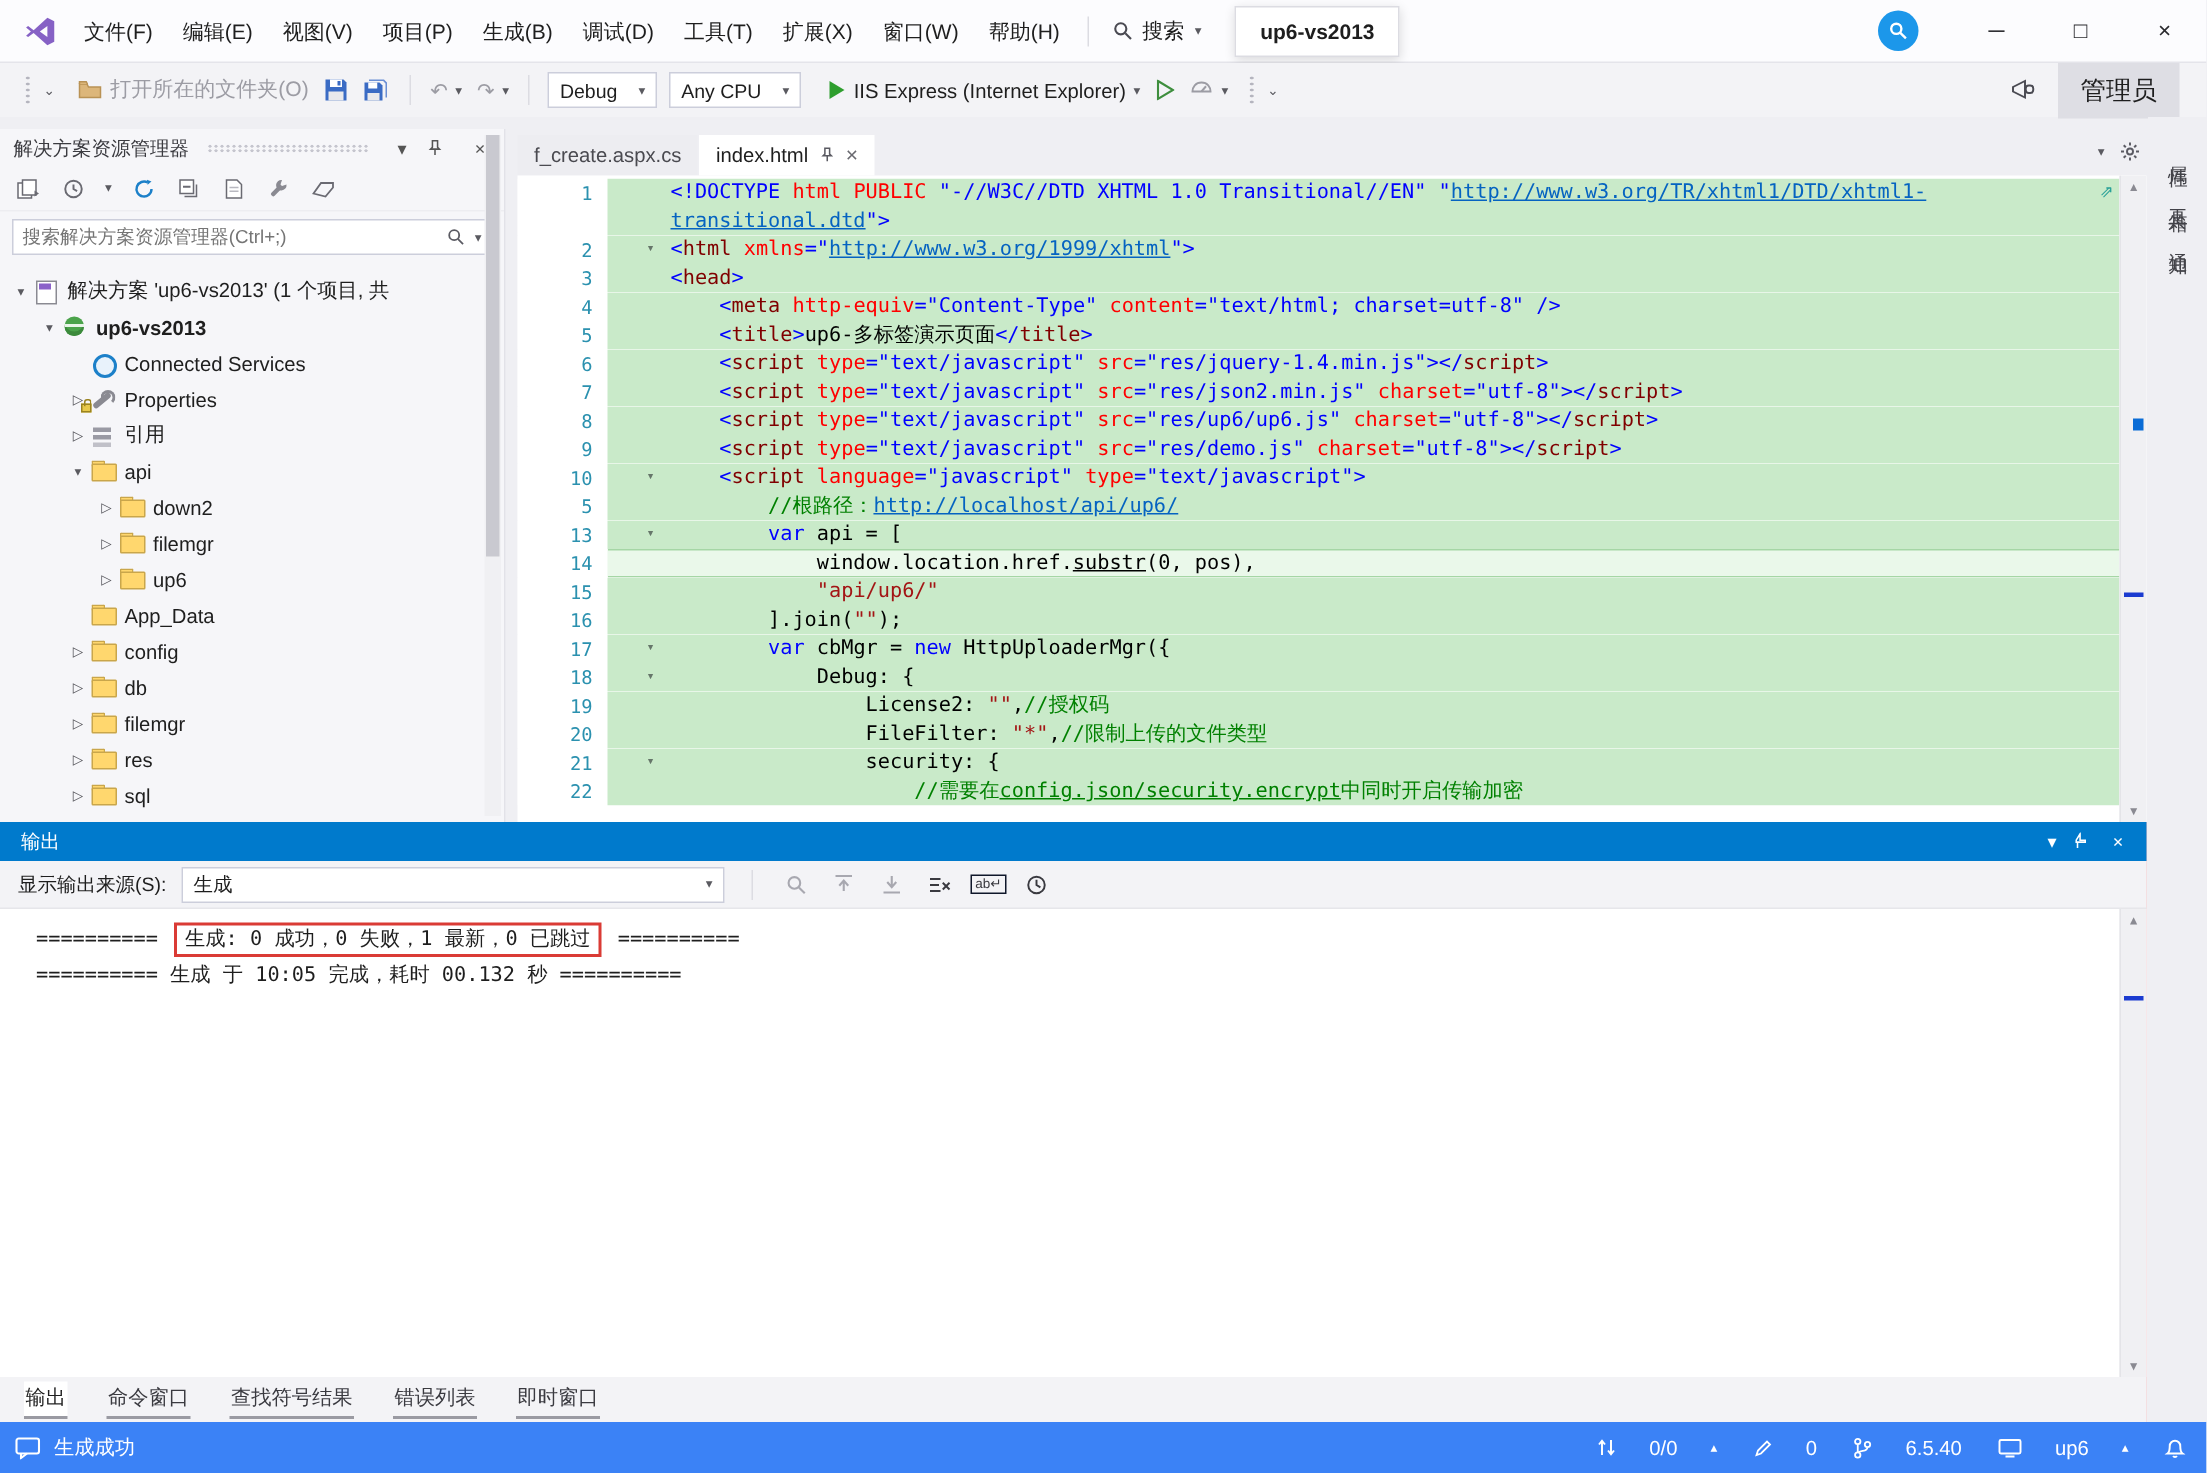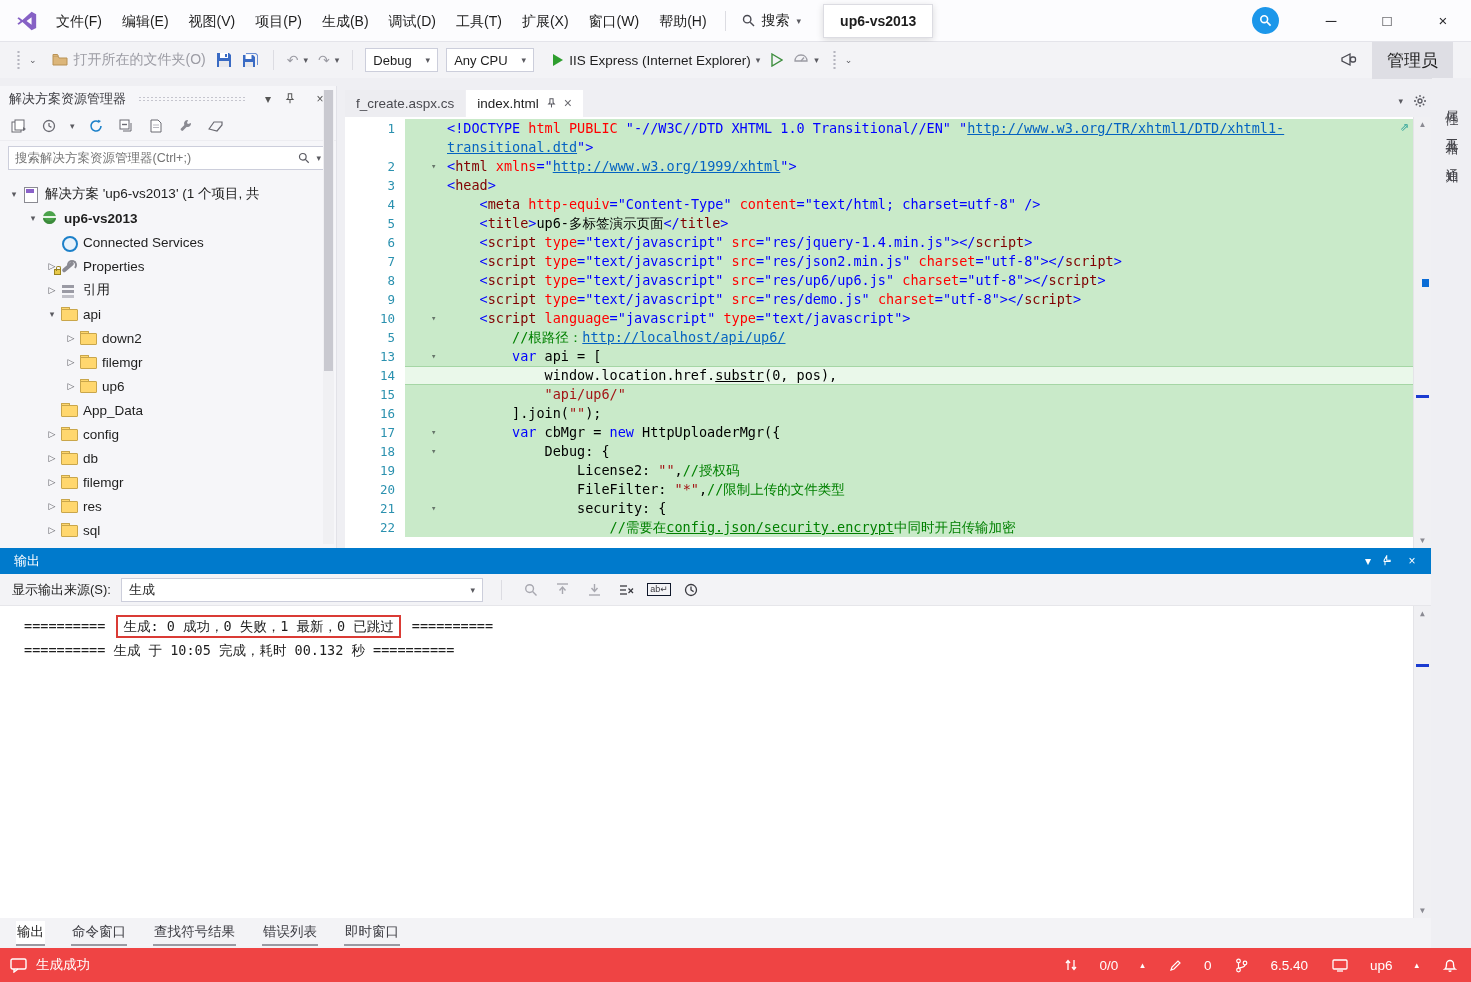--- a/index.html
+++ b/index.html
@@ -110,21 +110,21 @@
 .out-text{flex:1;position:relative;background:#FFF;padding:9px 0 0 24px;font-family:"DejaVu Sans Mono","Liberation Mono",monospace;font-size:13.5px;color:#1E1E1E;overflow:hidden;}
 .out-line{margin-bottom:3px;line-height:19px;white-space:pre;}
 .red-box{display:inline-block;border:2px solid #DA3B35;padding:0 5px;margin:0 3px;}
 .out-scroll{position:absolute;right:0;top:0;width:18px;bottom:0;background:#F0F0F3;border-left:1px solid #E4E4E8;}
 .out-mark{position:absolute;left:2px;right:2px;top:58px;height:3px;background:#1B3BD0;}
 .out-tabs{height:30px;background:#F3F3F6;display:flex;align-items:center;gap:26px;padding-left:16px;font-size:13.5px;}
 .out-tab{padding:2px 1px 3px 1px;border-bottom:2px solid #9A9AA2;color:#3A3A40;}
 .out-tab.active{color:#1E1E1E;background:#FFF;}
 
 
-.statusbar{position:absolute;left:0;top:948px;right:0;height:34px;background:#ef4444;color:#FFF;display:flex;align-items:center;font-size:13.5px;padding:0 14px 0 10px;}
+.statusbar{position:absolute;left:0;top:948px;right:0;height:34px;background:#3b82f6;color:#FFF;display:flex;align-items:center;font-size:13.5px;padding:0 14px 0 10px;}
 .sb-left{display:flex;align-items:center;gap:9px;}
 .sb-right{margin-left:auto;display:flex;align-items:center;gap:24px;}
 .sb-item{display:flex;align-items:center;gap:22px;}
 svg{display:block;}
 </style>
 </head>
 <body>
 
 <div class="titlebar">
   <span class="vs-logo">

